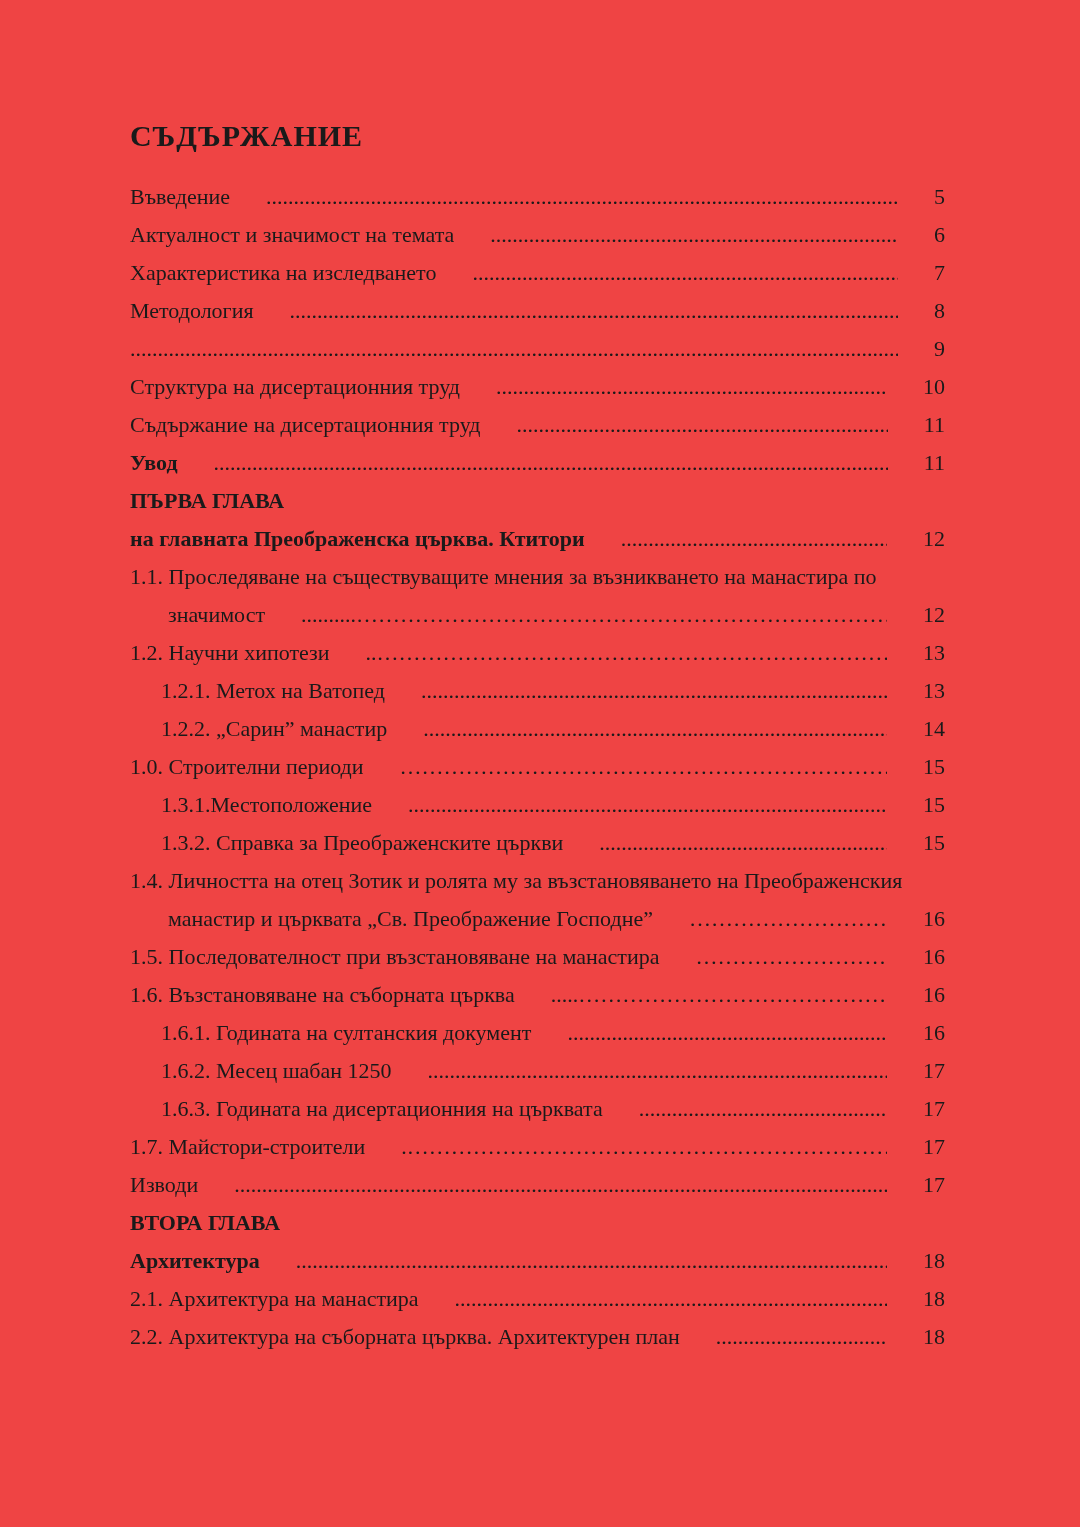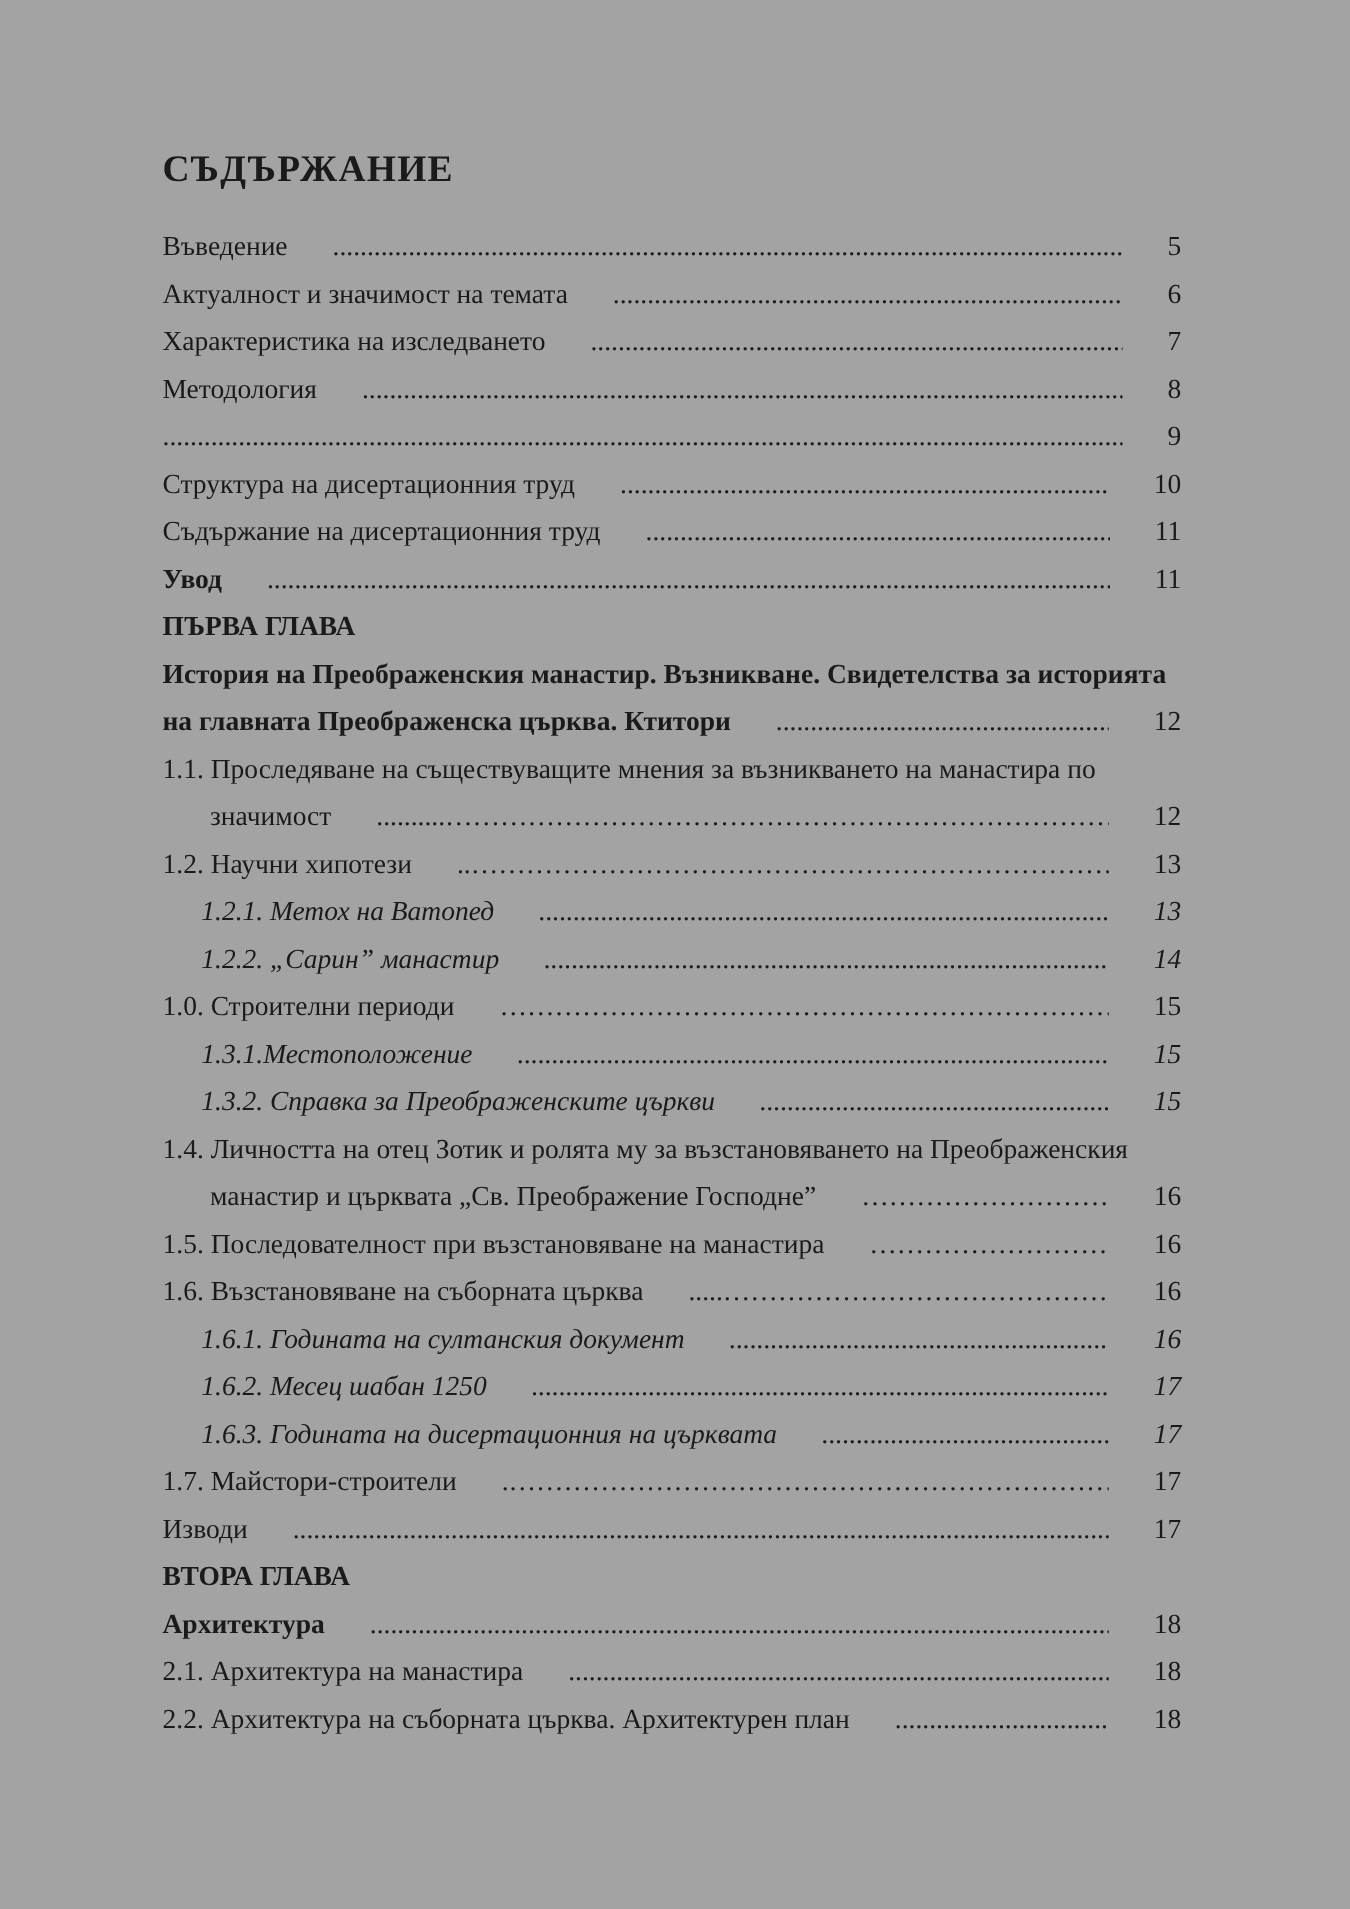--- a/index.html
+++ b/index.html
@@ -12,21 +12,21 @@
     height: 1527px;
     overflow: hidden;
     font-family: "Liberation Serif", "DejaVu Serif", serif;
     color: #1a1a1a;
   }
   .page {
     box-sizing: border-box;
     width: 1080px;
     height: 1527px;
     padding: 117px 135px 0 130px;
-    background: #a3a3a3;
+    background: #ef4444;
   }
   .doc-title {
     font-size: 30px;
     font-weight: bold;
     line-height: 38px;
     letter-spacing: 1px;
     margin: 0 0 23px 0;
   }
   .toc {
     margin: 0;
@@ -49,21 +49,21 @@
   .row .dots {
     flex: 1 1 auto;
     overflow: hidden;
     white-space: nowrap;
     min-width: 0;
   }
   .row .page-num {
     flex: 0 0 auto;
     text-align: right;
   }
-  .row.indent-1 { padding-left: 31px; font-style: italic; }
+  .row.indent-1 { padding-left: 31px; }
   .row.indent-2 { padding-left: 38px; }
 </style>
 </head>
 <body>
 
 <div class="page">
   <h1 class="doc-title">СЪДЪРЖАНИЕ</h1>
   <div class="toc" id="toc-list">
       <div class="row">
     <span class="label">Въведение</span>
@@ -103,25 +103,20 @@
     <span class="label bold">Увод</span>
     <span class="dots" aria-hidden="true"> ....................................................................................................................................................................................................................................................................................................................................................................................................................................................................................................................</span>
     <span class="page-num">11</span>
   </div>
       <div class="row">
     <span class="label bold">ПЪРВА ГЛАВА</span>
     <span class="dots" aria-hidden="true"></span>
     <span class="page-num"></span>
   </div>
       <div class="row">
-    <span class="label bold">История на Преображенския манастир. Възникване. Свидетелства за историята</span>
-    <span class="dots" aria-hidden="true"></span>
-    <span class="page-num"></span>
-  </div>
-      <div class="row">
     <span class="label bold">на главната Преображенска църква. Ктитори</span>
     <span class="dots" aria-hidden="true"> ....................................................................................................................................................................................................................................................................................................................................................................................................................................................................................................................</span>
     <span class="page-num">12</span>
   </div>
       <div class="row">
     <span class="label">1.1. Проследяване на съществуващите мнения за възникването на манастира по</span>
     <span class="dots" aria-hidden="true"></span>
     <span class="page-num"></span>
   </div>
       <div class="row indent-2">

